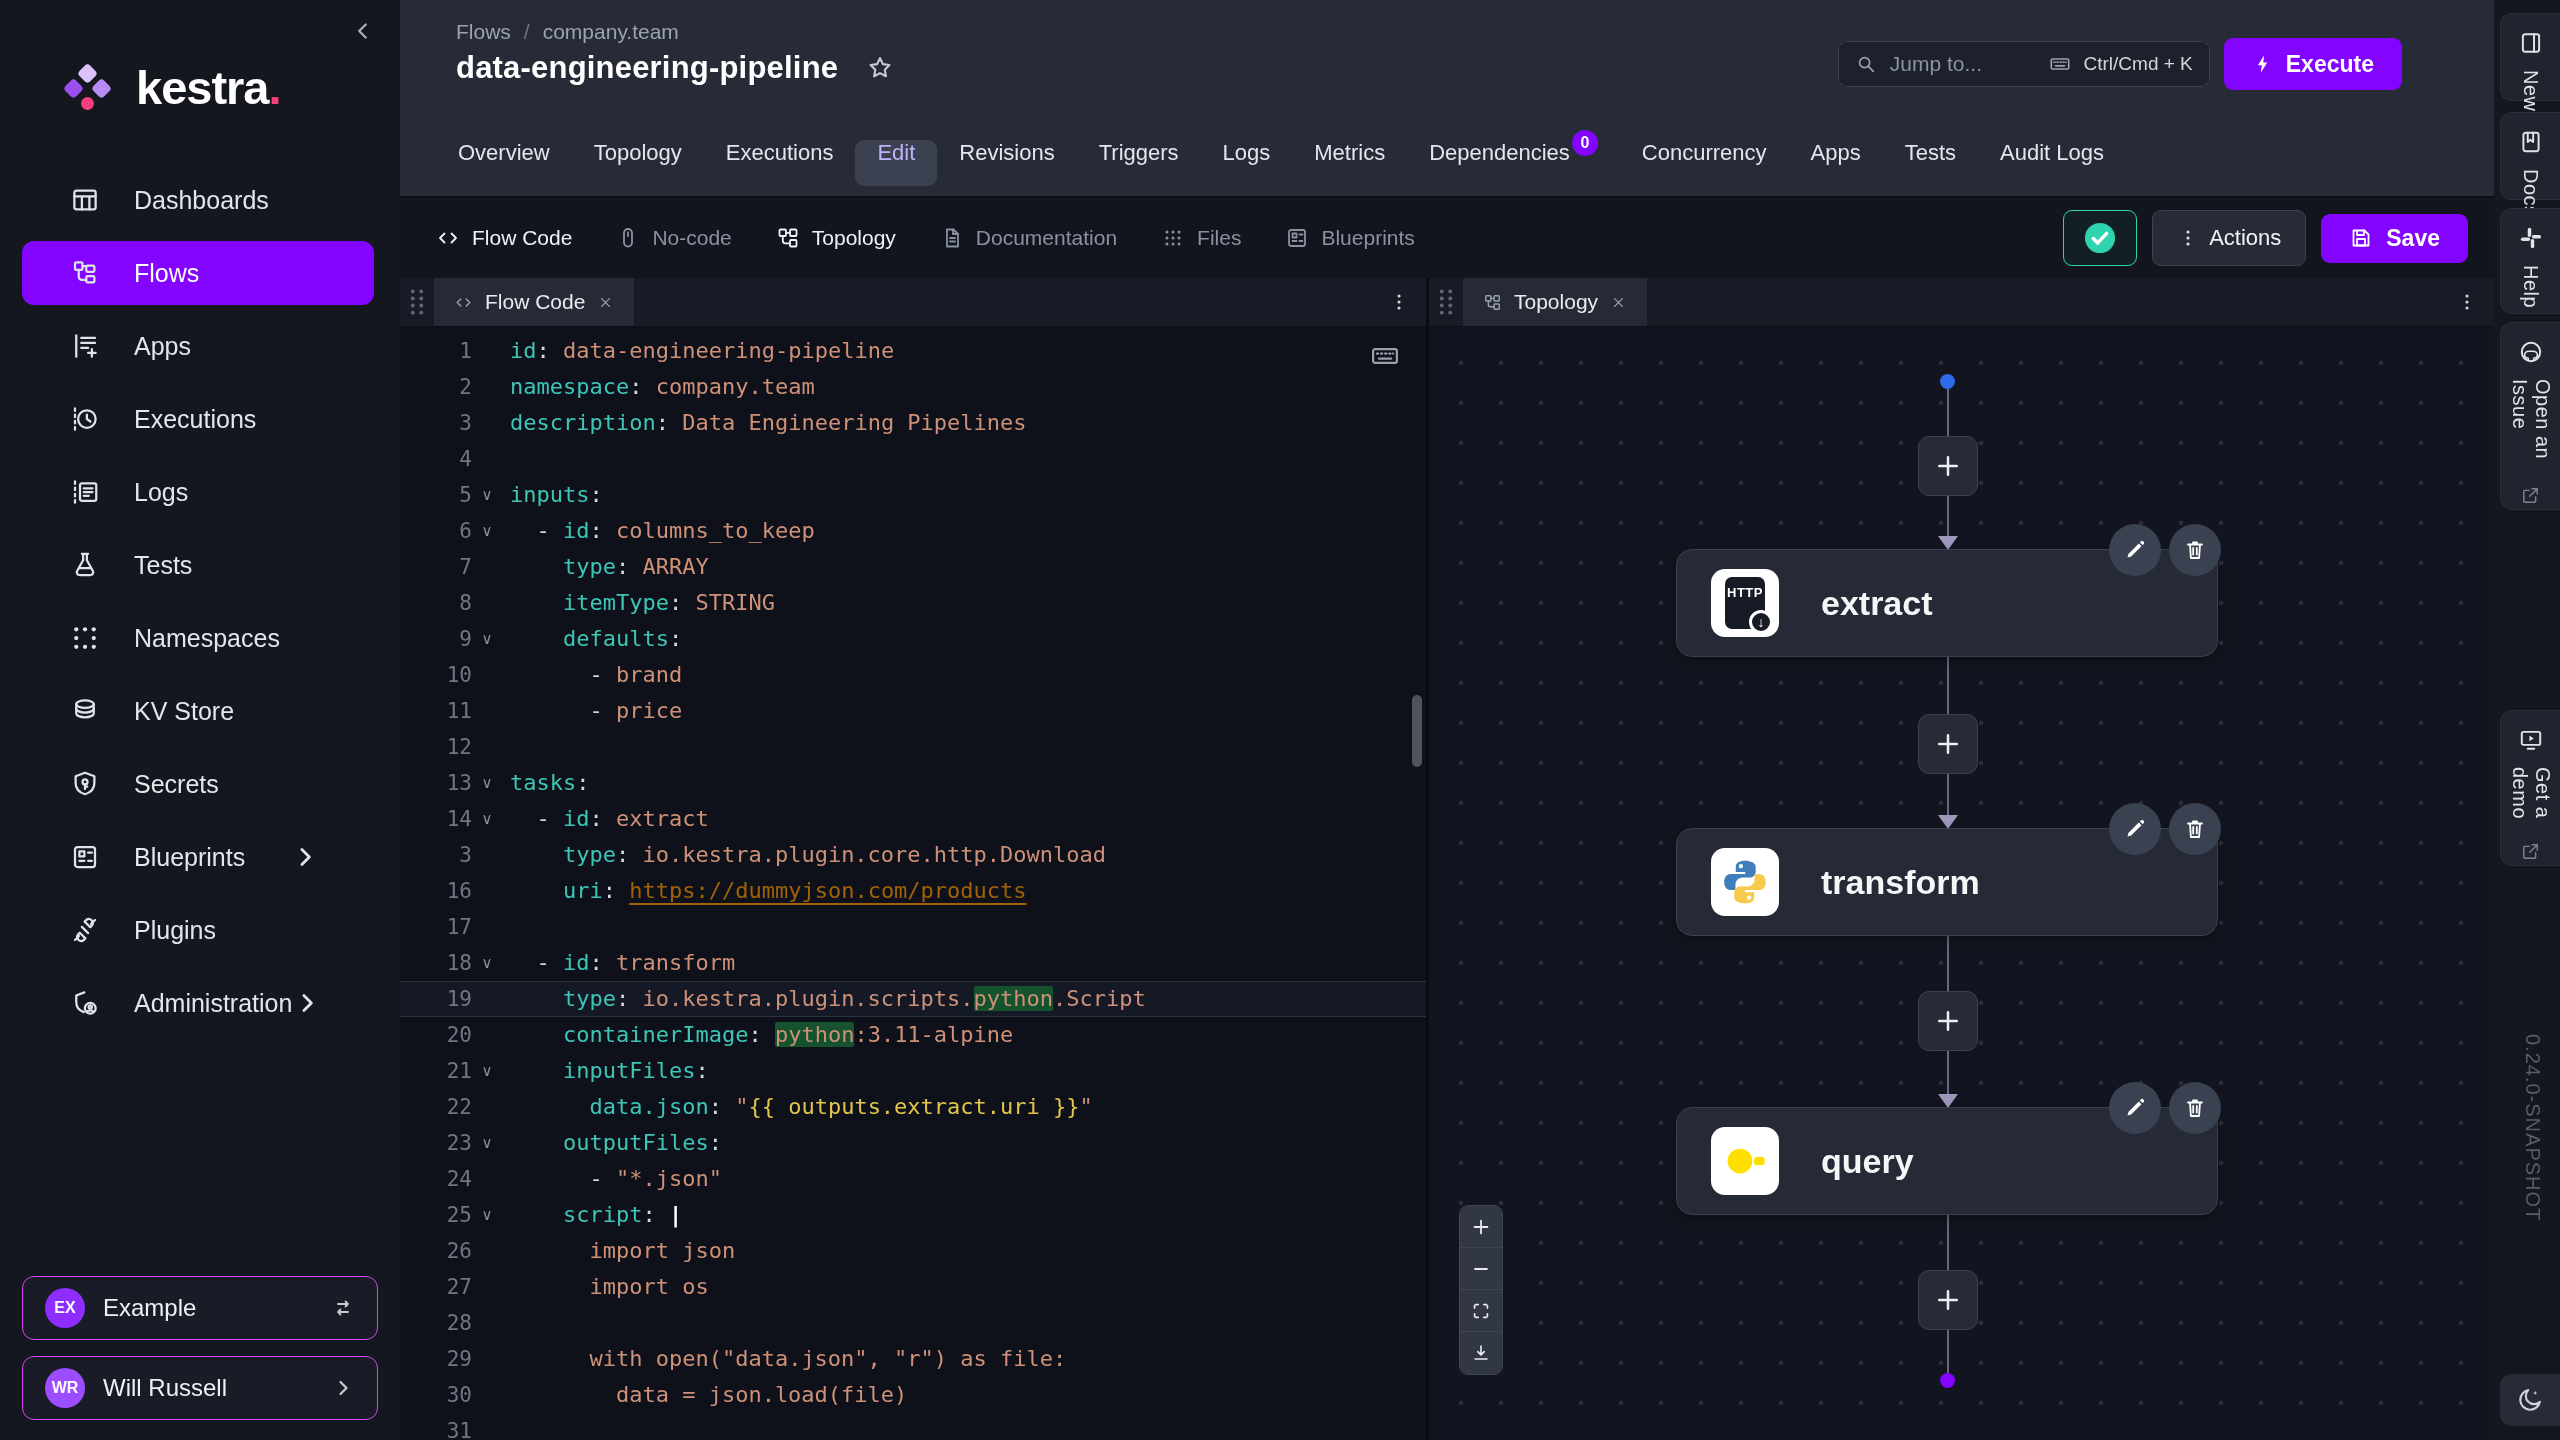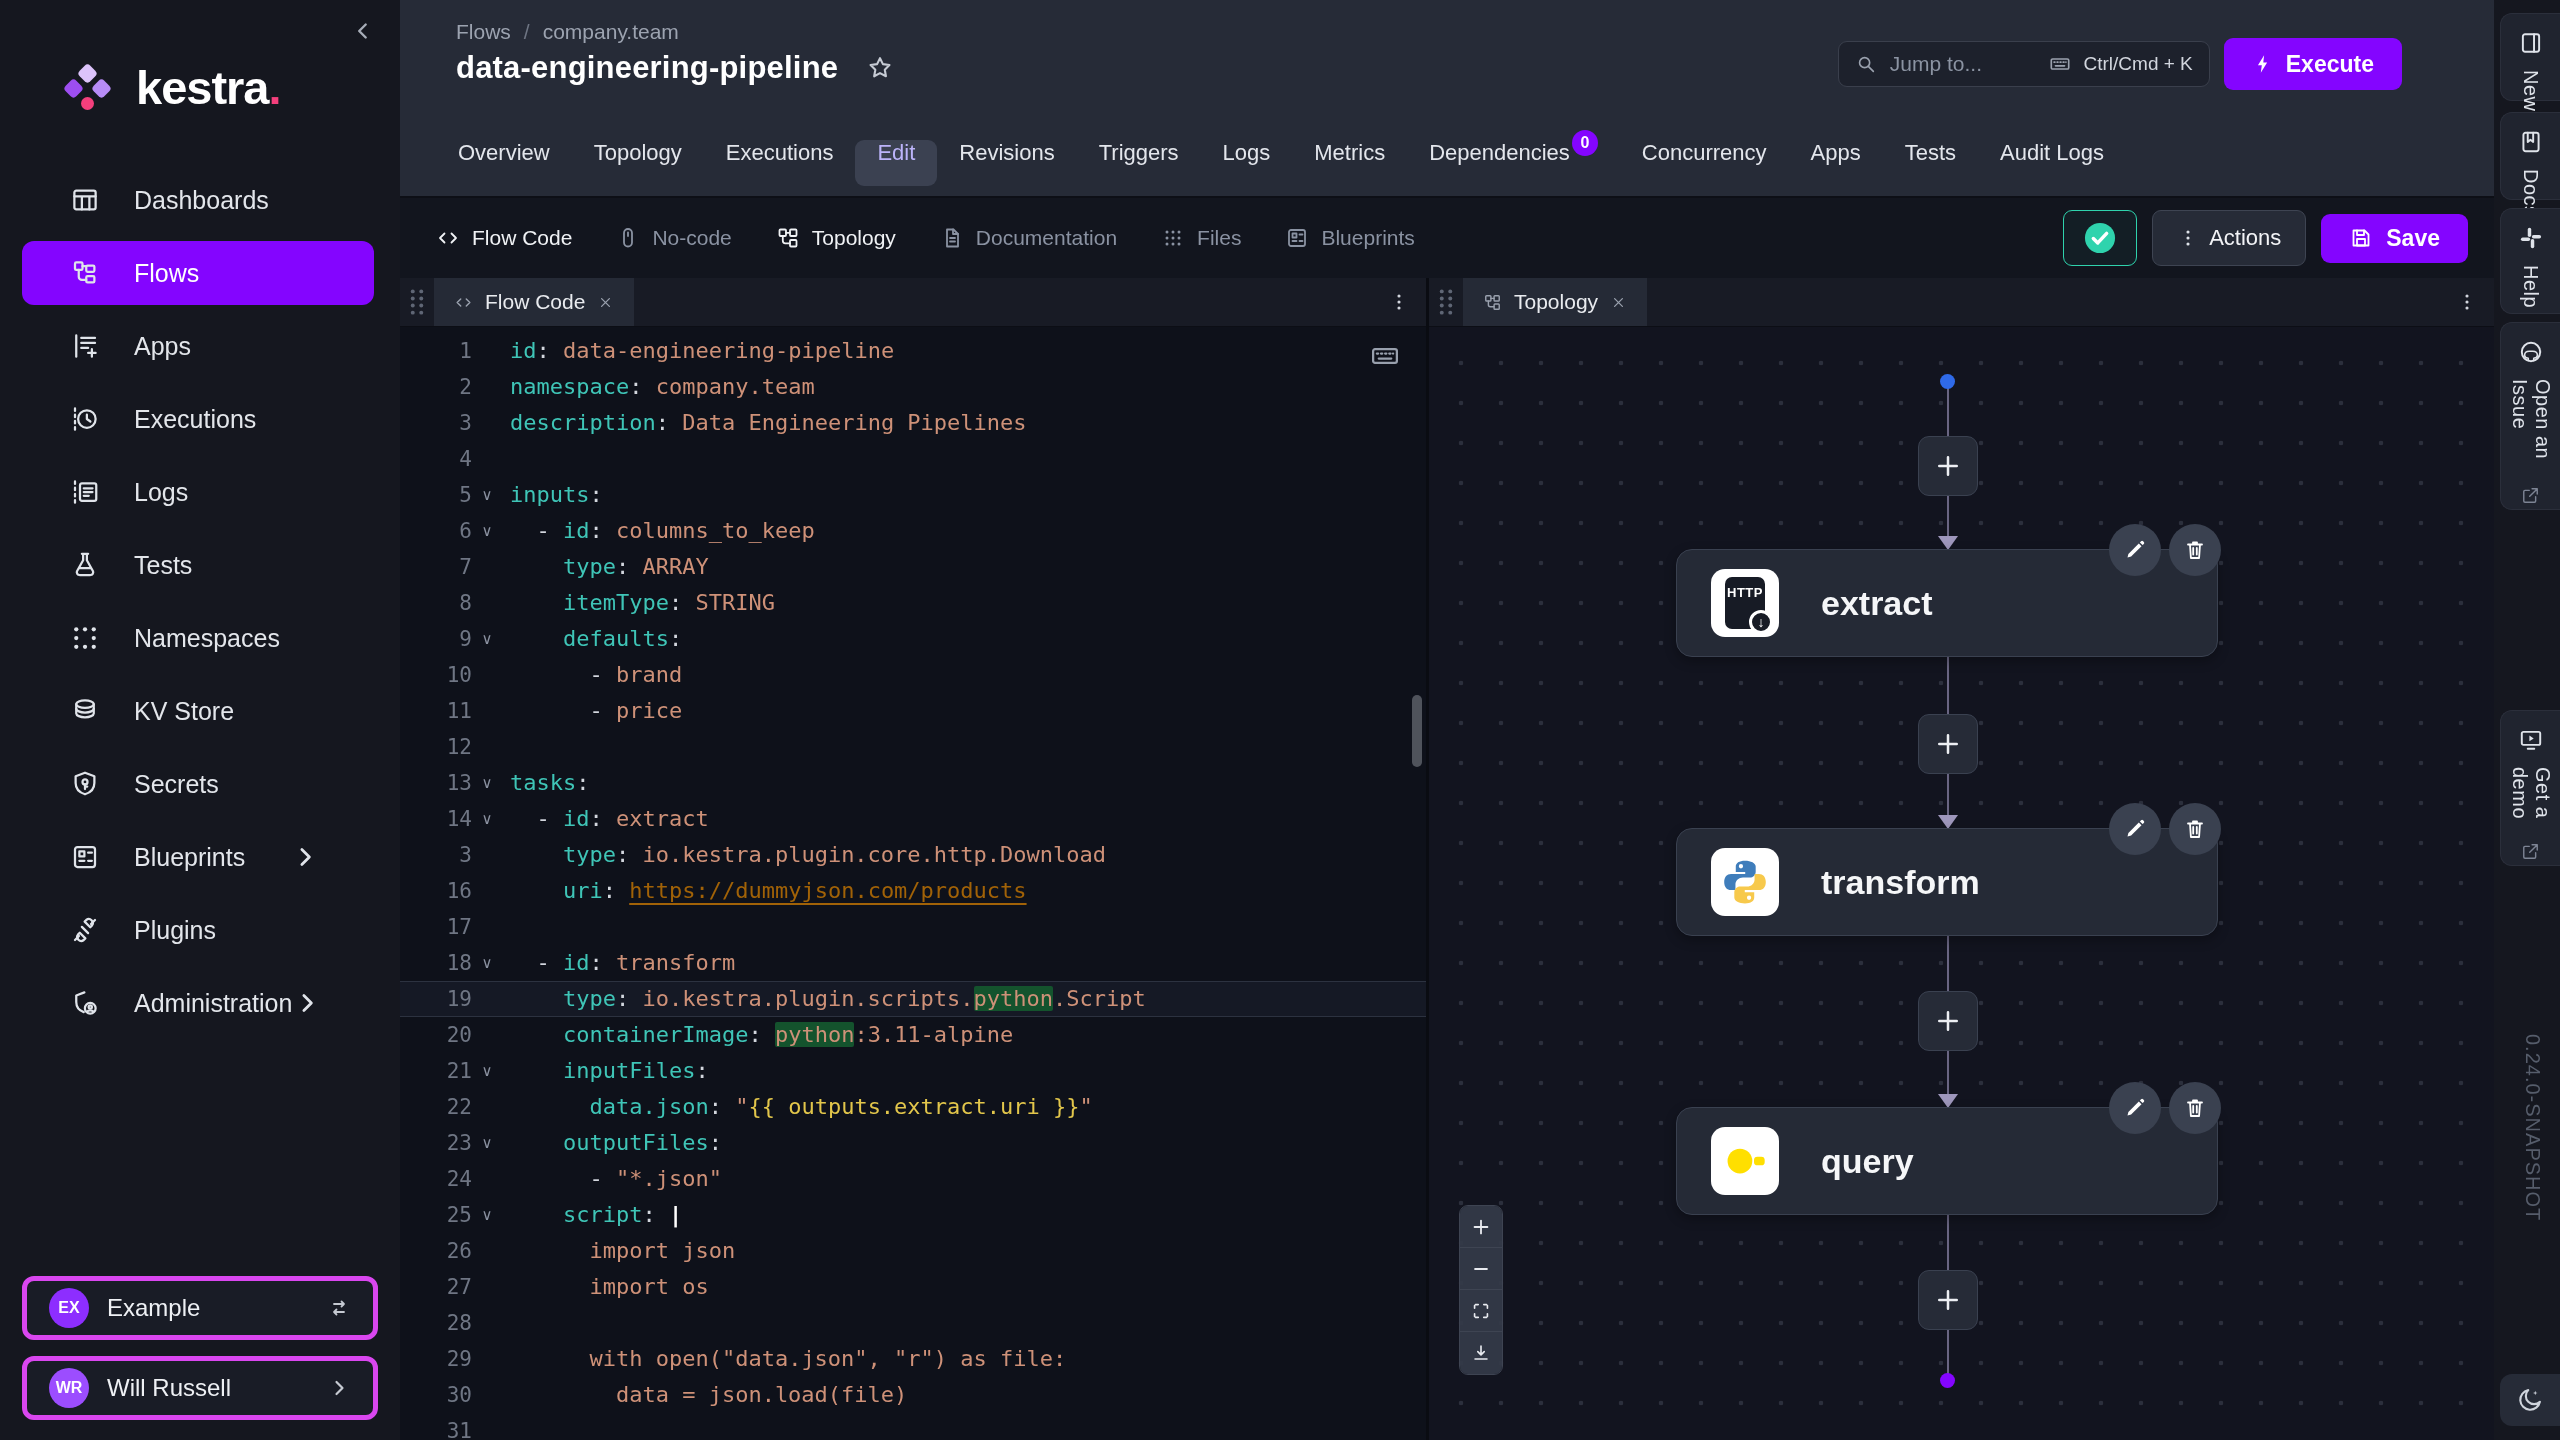--- a/index.html
+++ b/index.html
@@ -21,21 +21,21 @@
   .lm-right{left:28px;top:15px;width:15px;height:15px;border-radius:4px;transform:rotate(45deg);background:#B78CF6}
   .lm-dot{left:15px;top:31px;width:13px;height:13px;border-radius:50%;background:#F43F7C}
   .logo-text{font-size:47px;font-weight:800;color:#fff;letter-spacing:-1px;line-height:44px}
   .logo-text .pink{color:#F43F7C}
   .nav{position:absolute;top:168px;left:0;right:4px}
   .nav-item{height:64px;margin:0 22px 9px 22px;border-radius:12px;display:flex;align-items:center;
     padding:0 20px 0 48px;color:#E3E6EB;font-size:25px;cursor:pointer}
   .nav-item .icn{margin-right:34px;color:#E0E4EA;width:30px;height:30px}
   .nav-item.active{background:#8405FF;color:#fff}
   .nav-chev{margin-left:auto;width:20px;height:20px;color:#A9AFBA}
-  .side-box{position:absolute;left:22px;right:22px;height:64px;border:5px solid #d946ef;
+  .side-box{position:absolute;left:22px;right:22px;height:64px;border:1px solid #d946ef;
     border-radius:12px;display:flex;align-items:center;padding:0 22px;gap:18px;background:#191C26}
   .avatar{width:40px;height:40px;border-radius:50%;display:flex;align-items:center;justify-content:center;
     font-size:16px;font-weight:700;color:#fff;flex:none}
   .side-box .name{font-size:24px;color:#EEF0F4;flex:1}
   .side-box .icn{width:24px;height:24px;color:#C6CAD2}
 
   
   .rightbar{position:absolute;right:0;top:0;width:66px;height:100%;background:#15171F}
   .rtab{position:absolute;left:6px;width:60px;background:#20242F;border:1px solid #2B2F3B;border-right:none;
     border-radius:12px 0 0 12px;display:flex;flex-direction:column;align-items:center;

